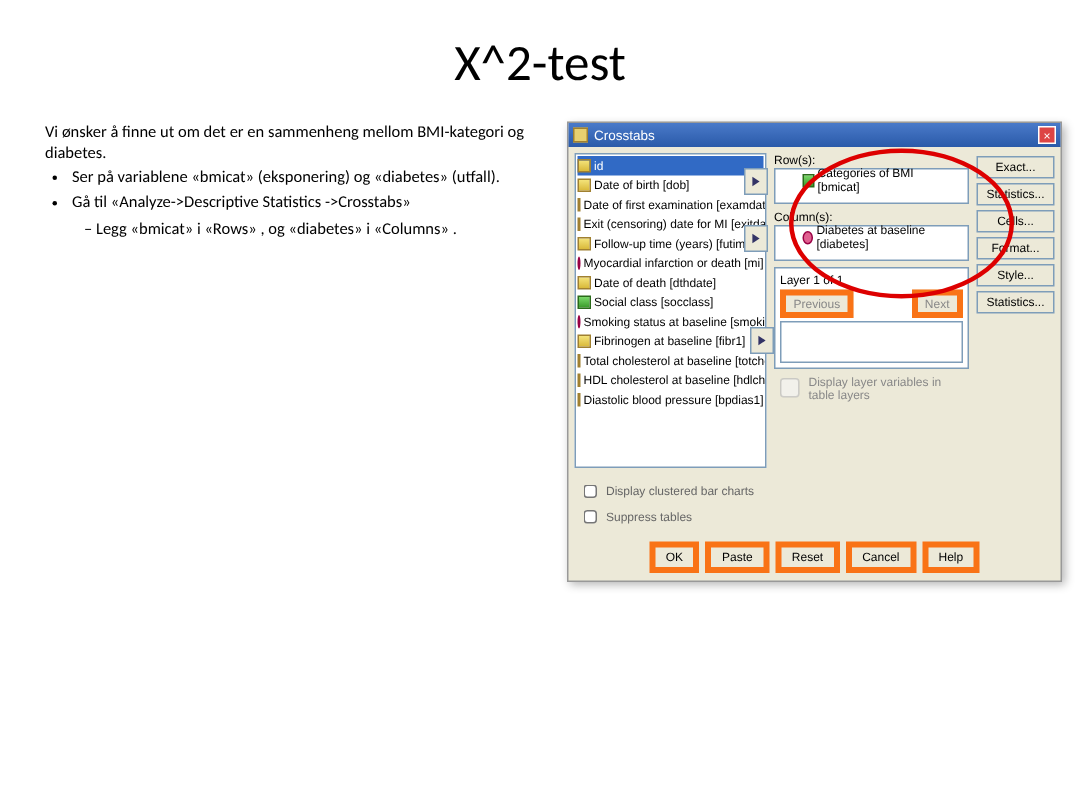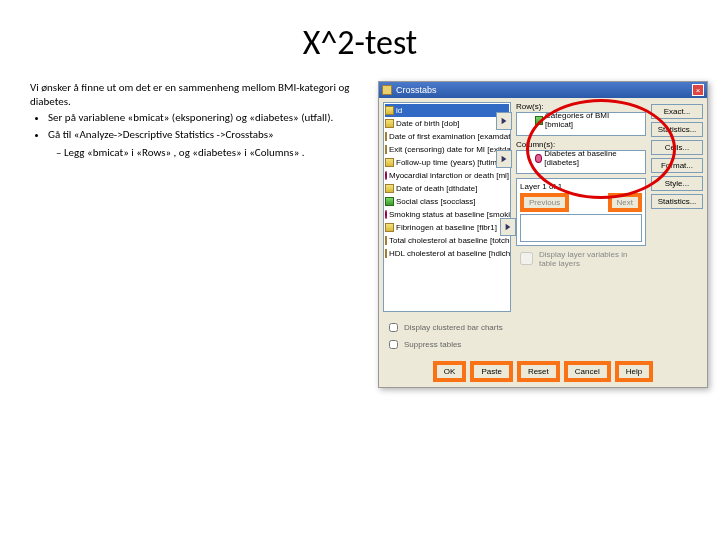--- a/index.html
+++ b/index.html
@@ -247,20 +247,24 @@
                 <span class="vicon ruler"></span>
                 <span>Fibrinogen at baseline [fibr1]</span>
               </div>
               <div class="var-row">
                 <span class="vicon ruler"></span>
                 <span>Total cholesterol at baseline [totchol1]</span>
               </div>
               <div class="var-row">
                 <span class="vicon ruler"></span>
                 <span>HDL cholesterol at baseline [hdlchol1]</span>
+              </div>
+              <div class="var-row">
+                <span class="vicon ruler"></span>
+                <span>Diastolic blood pressure [bpdias1]</span>
               </div>
             </div>
           <div class="midcol">
             <div style="position:relative;">
               <div class="fieldlabel">Row(s):</div>
               <div class="arrowbtn" style="top:10px">
                 <svg viewBox="0 0 10 10">
                     <path d="M2 1 L8 5 L2 9 Z" fill="#336"></path>
                   </svg>
               </div>

